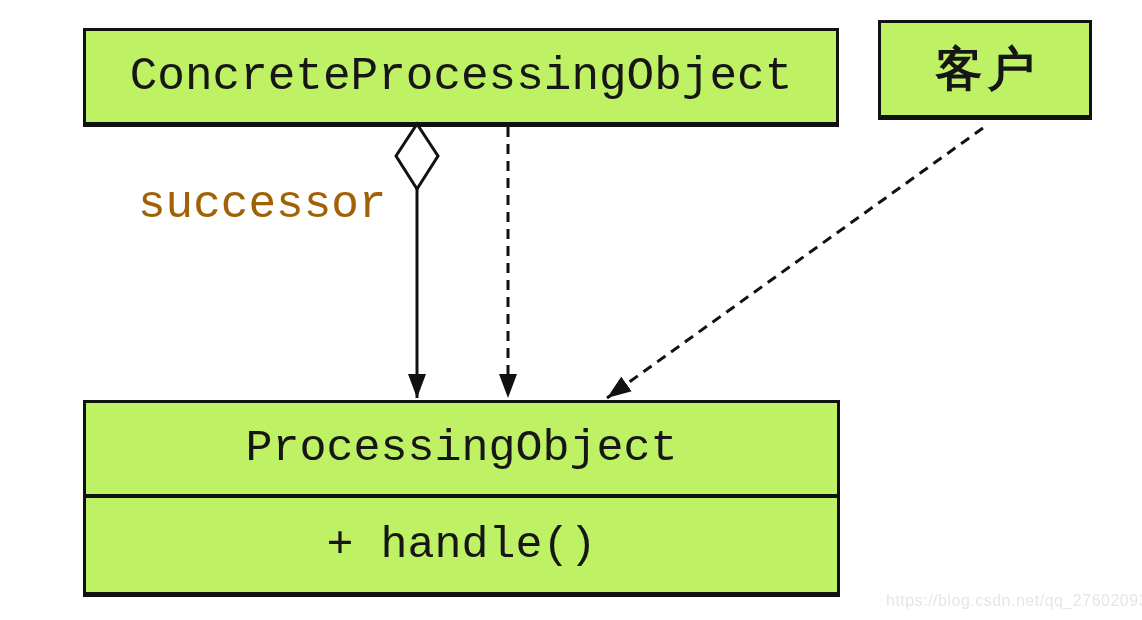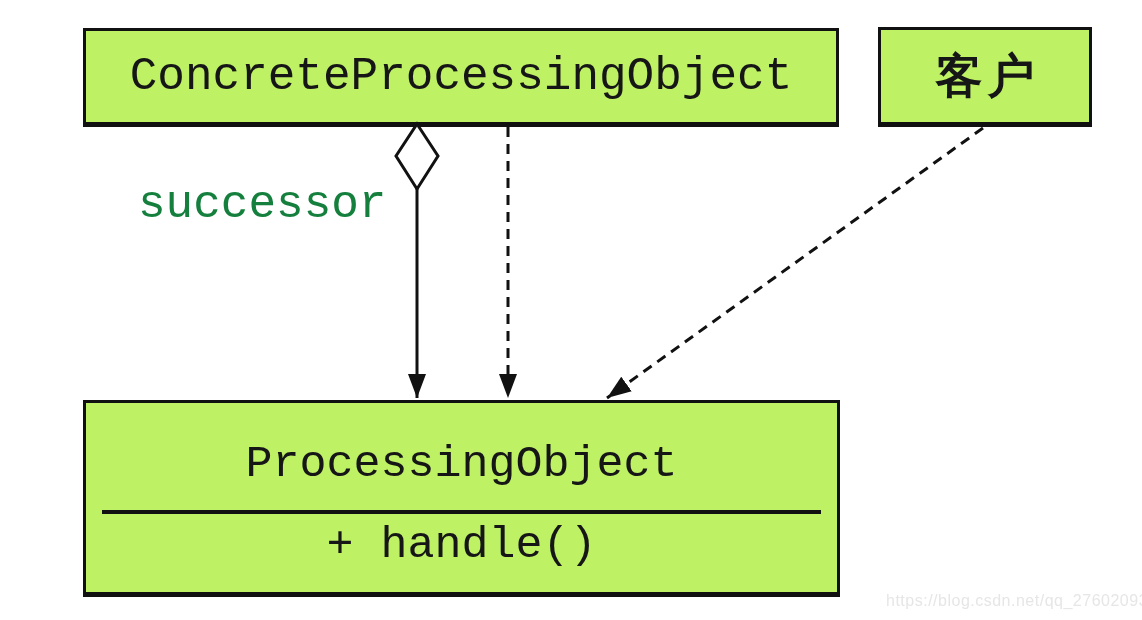--- a/index.html
+++ b/index.html
@@ -38,38 +38,38 @@
   }
   .box-concrete {
     left: 83px;
     top: 28px;
     width: 756px;
     height: 99px;
     font-size: 46px;
   }
   .box-client {
     left: 878px;
-    top: 27px;
+    top: 20px;
     width: 214px;
     height: 100px;
     font-size: 47px;
     font-family: "Liberation Serif", serif;
     font-weight: bold;
     letter-spacing: 5px;
     padding-left: 5px; 
   }
   .box-base {
     left: 83px;
     top: 400px;
     width: 757px;
     height: 197px;
     flex-direction: column;
     align-items: stretch;
     justify-content: flex-start;
-    padding: 16px;
+    padding: 0;
   }
   .compartment {
     box-sizing: border-box;
     display: flex;
     align-items: center;
     justify-content: center;
     font-size: 45px;
     white-space: nowrap;
   }
   .compartment-name {
@@ -79,21 +79,21 @@
   .compartment-methods {
     flex: 1;
     justify-content: center;
   }
   .successor-label {
     position: absolute;
     left: 138px;
     top: 181px;
     font-size: 46px;
     line-height: 48px;
-    color: #15803d;
+    color: #a16207;
   }
   .watermark {
     position: absolute;
     left: 886px;
     top: 592px;
     font-size: 16px;
     font-family: "Liberation Sans", sans-serif;
     color: var(--watermark-text, #e6e6e6);
     letter-spacing: 0.5px;
   }

